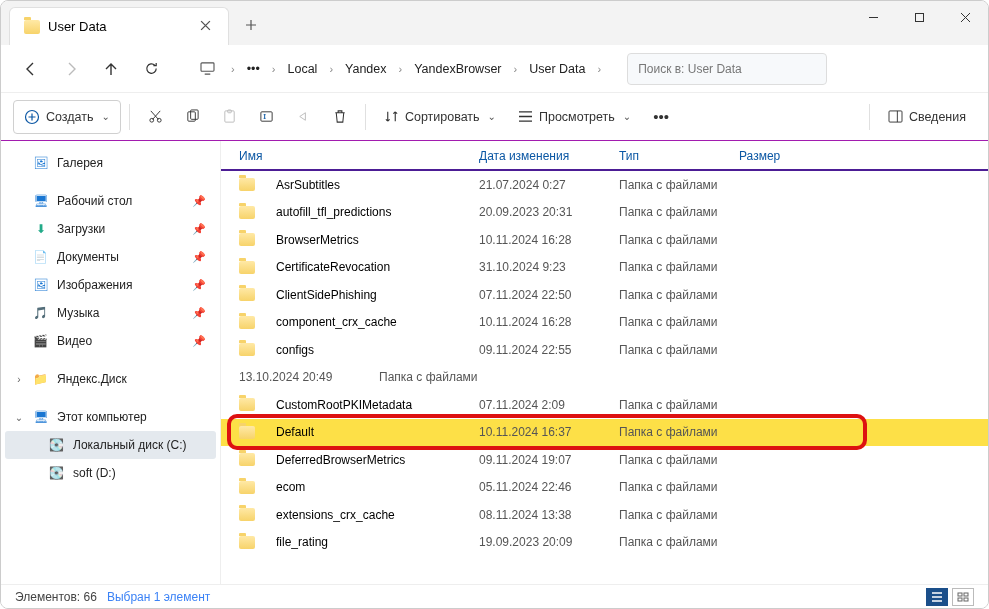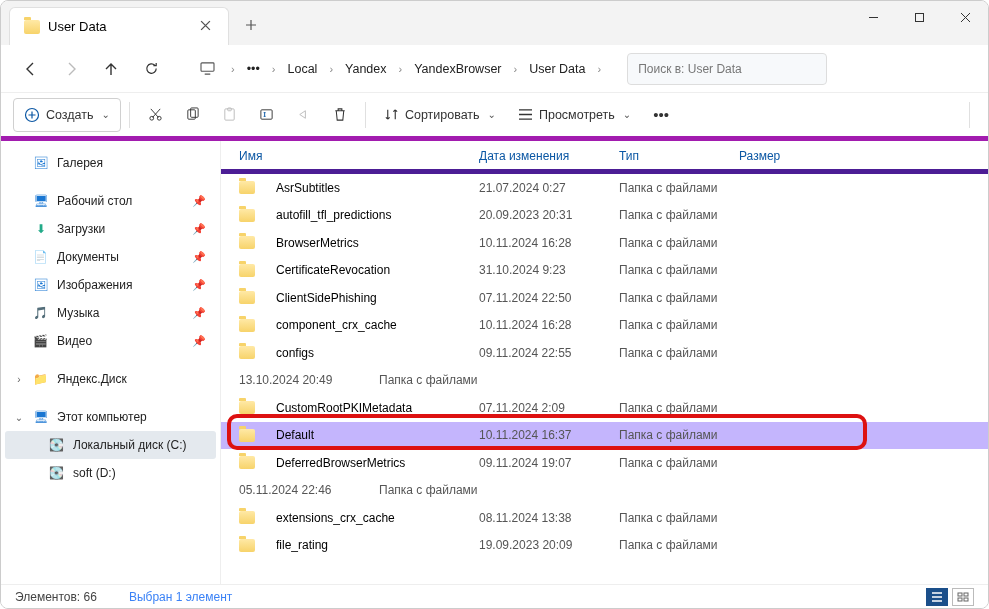--- a/index.html
+++ b/index.html
@@ -17,21 +17,21 @@
   .win-btn { width: 46px; height: 32px; display: flex; align-items: center; justify-content: center; color: #333; }
   
   
   .navbar { height: 48px; display: flex; align-items: center; padding: 0 12px; gap: 4px; background: #fff; border-bottom: 1px solid #eee; }
   .nav-icon { width: 36px; height: 36px; display: flex; align-items: center; justify-content: center; color: #333; border-radius: 4px; }
   .crumb-sep { color: #888; padding: 0 2px; font-size: 11px; }
   .crumb { padding: 4px 6px; color: #222; border-radius: 3px; font-size: 12.5px; white-space: nowrap; }
   .search { margin-left: 20px; flex: 0 0 200px; height: 32px; border: 1px solid #ddd; border-radius: 4px; padding: 0 10px; color: #777; display: flex; align-items: center; background: #f7f9fb; }
   
   
-  .toolbar { height: 48px; display: flex; align-items: center; padding: 0 12px; gap: 2px; border-bottom: 5px solid #a21caf; }
+  .toolbar { height: 48px; display: flex; align-items: center; padding: 0 12px; gap: 2px; border-bottom: 1px solid #a21caf; }
   .tb-btn { height: 34px; display: flex; align-items: center; justify-content: center; padding: 0 10px; color: #333; border-radius: 4px; gap: 6px; }
   .tb-btn.create { border: 1px solid #d0d0d0; }
   .tb-sep { width: 1px; height: 26px; background: #e0e0e0; margin: 0 6px; }
   .tb-icon { font-size: 15px; color: #333; }
   .tb-label { font-size: 12.5px; }
   .chev { font-size: 10px; color: #555; margin-left: 2px; }
   .grey { color: #bbb; }
   
   
   .main { display: flex; height: calc(100% - 44px - 48px - 48px - 24px); }
@@ -41,40 +41,40 @@
   .side-item { display: flex; align-items: center; gap: 8px; padding: 6px 10px 6px 28px; border-radius: 3px; color: #222; font-size: 12.5px; position: relative; }
   .side-item.selected { background: #e4e9ee; }
   .side-item .exp { position: absolute; left: 8px; font-size: 10px; color: #666; width: 12px; text-align: center; }
   .side-item .pin { margin-left: auto; color: #999; font-size: 11px; }
   .side-gap { height: 10px; }
   .si-icon { width: 16px; height: 16px; display: inline-flex; align-items: center; justify-content: center; }
   .si-blue { color: #1976d2; }
   
   
   .filepane { flex: 1; overflow: hidden; position: relative; }
-  .colheads { display: flex; padding: 8px 6px 6px 18px; border-bottom: 5px solid #4c1d95; color: #0b57a4; font-size: 12px; }
+  .colheads { display: flex; padding: 8px 6px 6px 18px; border-bottom: 2px solid #4c1d95; color: #0b57a4; font-size: 12px; }
   .ch-name { flex: 0 0 240px; }
   .ch-date { flex: 0 0 140px; }
   .ch-type { flex: 0 0 120px; }
   .ch-size { flex: 0 0 80px; }
   .filelist { overflow-y: auto; height: calc(100% - 30px); }
   .row { display: flex; align-items: center; padding: 4px 6px 4px 18px; height: 27.5px; }
-  .row.selected { background: #c4b5fd; }
+  .row.selected { background: #fde047; }
   .row .fname { flex: 0 0 240px; display: flex; align-items: center; gap: 21px; }
   .row .fdate { flex: 0 0 140px; color: #555; }
   .row .ftype { flex: 0 0 120px; color: #555; }
   .row .fsize { flex: 0 0 80px; color: #555; }
   .folder-ico { width: 16px; height: 13px; background: linear-gradient(#ffe9a6,#f7d36a); border-radius: 2px; position: relative; flex-shrink: 0; }
   .folder-ico::before { content:''; position:absolute; top:-3px; left:0; width:7px; height:3px; background:#f7d36a; border-radius:1px 1px 0 0; }
   
   
   .redbox { position: absolute; border: 4px solid #d11; border-radius: 10px; pointer-events: none; z-index: 5; }
   
   
-  .statusbar { position: absolute; bottom: 0; left: 0; right: 0; height: 24px; display: flex; align-items: center; padding: 0 14px; gap: 32px; border-top: 1px solid #eee; background: #fff; font-size: 12px; color: #444; }
+  .statusbar { position: absolute; bottom: 0; left: 0; right: 0; height: 24px; display: flex; align-items: center; padding: 0 14px; gap: 10px; border-top: 1px solid #eee; background: #fff; font-size: 12px; color: #444; }
   .statusbar .blue { color: #3b82f6; }
   .view-toggles { margin-left: auto; display: flex; gap: 4px; }
   .vt { width: 22px; height: 18px; border: 1px solid #bbb; display: flex; align-items: center; justify-content: center; }
   .vt.active { background: #1b4f8a; border-color: #1b4f8a; color: #fff; }
   
   svg { display: block; }
 </style>
 </head>
 <body>
 
@@ -225,20 +225,27 @@
     <svg width="15" height="13" viewBox="0 0 16 14">
         <path d="M1 2h14M1 7h14M1 12h14" stroke="#333" stroke-width="1.4"></path>
       </svg>
     <span class="tb-label">Просмотреть</span>
     <span class="chev">⌄</span>
   </div>
   <div class="tb-btn">
       <span class="tb-icon">•••</span>
     </div>
   <div class="tb-sep" style="margin-left:auto"></div>
+  <div class="tb-btn">
+    <svg width="15" height="13" viewBox="0 0 16 14">
+        <rect x="1" y="1" width="14" height="12" rx="1" fill="none" stroke="#333"></rect>
+        <path d="M10 1v12" stroke="#333"></path>
+      </svg>
+    <span class="tb-label">Сведения</span>
+  </div>
 </div>
 
 <div class="main">
 
   <div class="sidebar">
     <div class="side-item">
         <span class="si-icon si-blue">🖼</span>
         <span>Галерея</span>
       </div>
     <div class="side-gap"></div>
@@ -392,20 +399,24 @@
         <div class="row">
           <div class="fname">
             <span class="folder-ico"></span>
             <span>DeferredBrowserMetrics</span>
           </div>
   <div class="fdate">09.11.2024 19:07</div>
   <div class="ftype">Папка с файлами</div>
   <div class="fsize"></div>
         </div>
         <div class="row">
+          <div class="fname">
+            <span class="folder-ico"></span>
+            <span>ecom</span>
+          </div>
   <div class="fdate">05.11.2024 22:46</div>
   <div class="ftype">Папка с файлами</div>
   <div class="fsize"></div>
         </div>
         <div class="row">
           <div class="fname">
             <span class="folder-ico"></span>
             <span>extensions_crx_cache</span>
           </div>
   <div class="fdate">08.11.2024 13:38</div>

